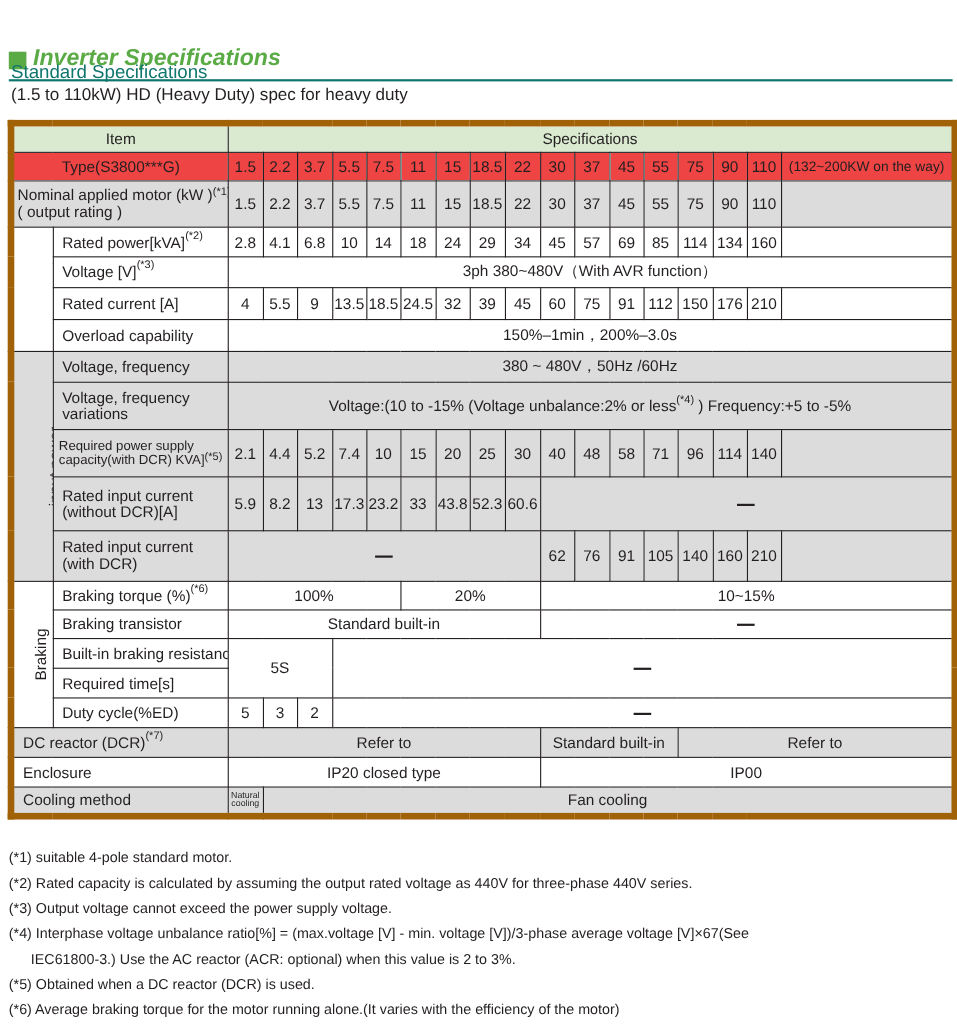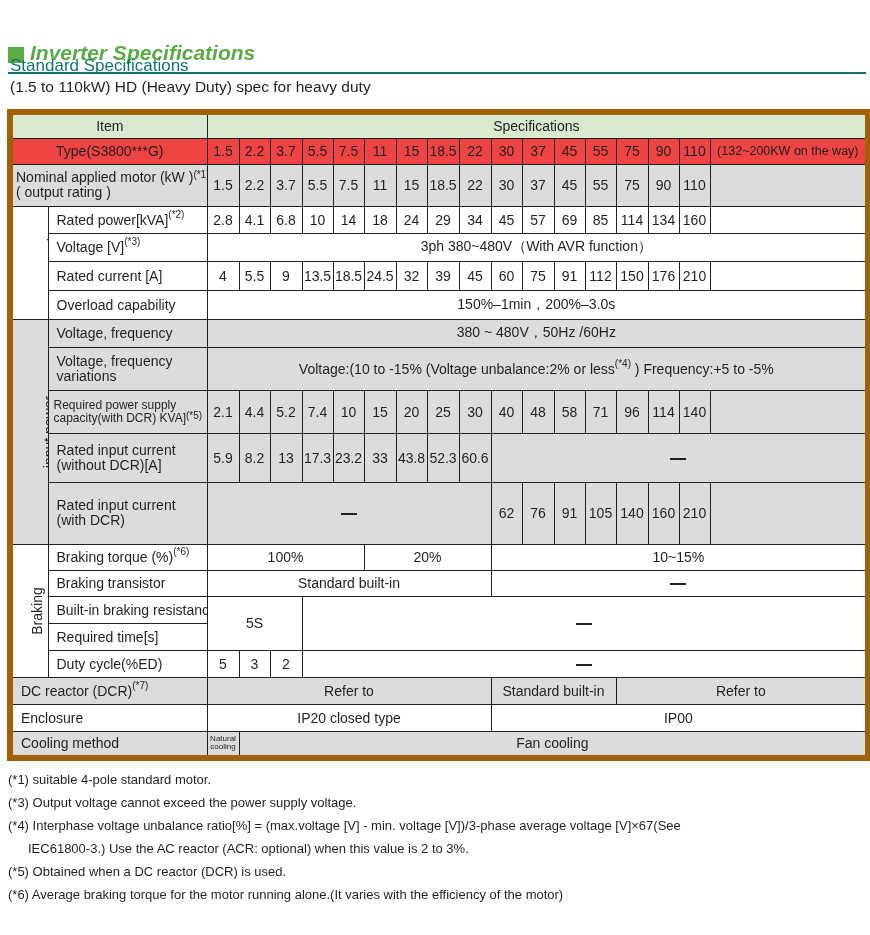--- a/index.html
+++ b/index.html
@@ -203,21 +203,21 @@
     <td>8.2</td>
     <td>13</td>
     <td>17.3</td>
     <td>23.2</td>
     <td>33</td>
     <td>43.8</td>
     <td>52.3</td>
     <td>60.6</td>
     <td colspan="8"><span class="dash"></span></td>
   </tr>
-  <tr style="height:62px" class="grey">
+  <tr style="height:46px" class="grey">
     <td class="sub-left">Rated input current (with DCR)</td>
     <td colspan="9"><span class="dash"></span></td>
     <td>62</td>
     <td>76</td>
     <td>91</td>
     <td>105</td>
     <td>140</td>
     <td>160</td>
     <td>210</td>
     <td></td>
@@ -265,18 +265,19 @@
   <tr style="height:27px" class="grey">
     <td colspan="2" class="item-left">Cooling method</td>
     <td class="tiny" style="text-align:center">Natural cooling</td>
     <td colspan="16">Fan cooling</td>
   </tr>
 </tbody>
   </table>
 
 <div class="notes">
   <div>(*1) suitable 4-pole standard motor.</div>
+  <div>(*2) Rated capacity is calculated by assuming the output rated voltage as 440V for three-phase 440V series.</div>
   <div>(*3) Output voltage cannot exceed the power supply voltage.</div>
   <div>(*4) Interphase voltage unbalance ratio[%] = (max.voltage [V] - min. voltage [V])/3-phase average voltage [V]×67(See</div>
   <div class="indent">IEC61800-3.) Use the AC reactor (ACR: optional) when this value is 2 to 3%.</div>
   <div>(*5) Obtained when a DC reactor (DCR) is used.</div>
   <div>(*6) Average braking torque for the motor running alone.(It varies with the efficiency of the motor)</div>
 </div>
 
 </body></html>

